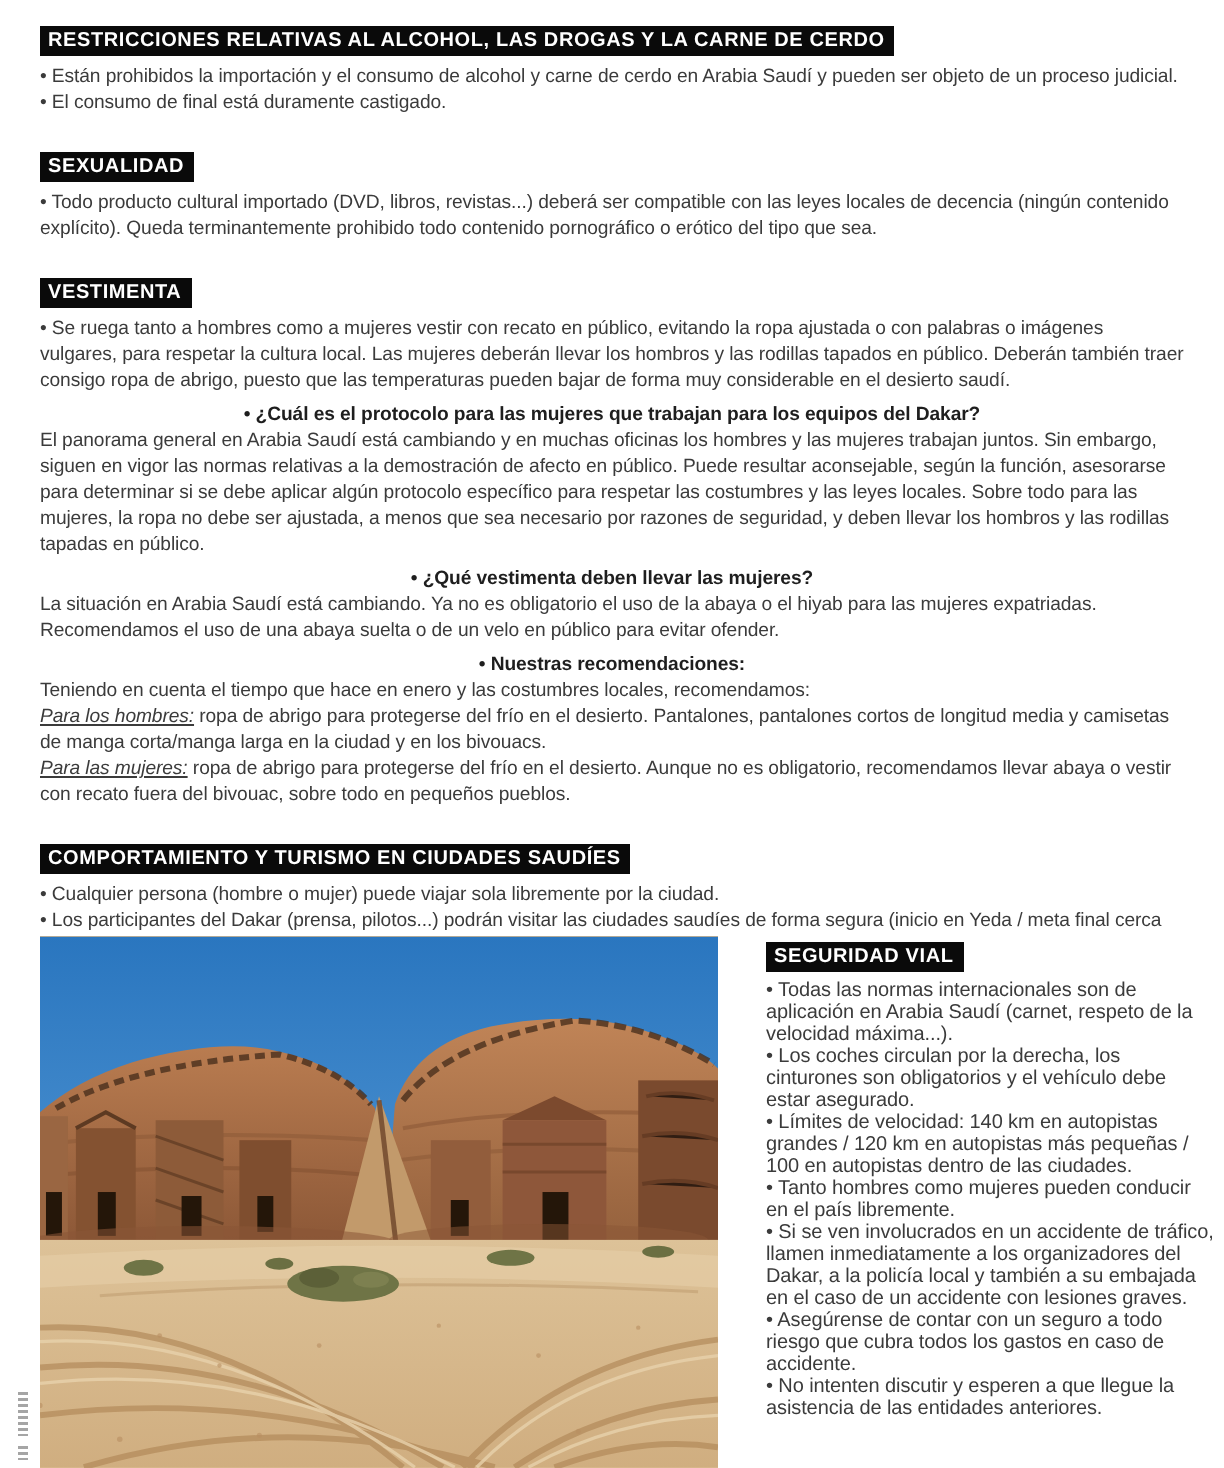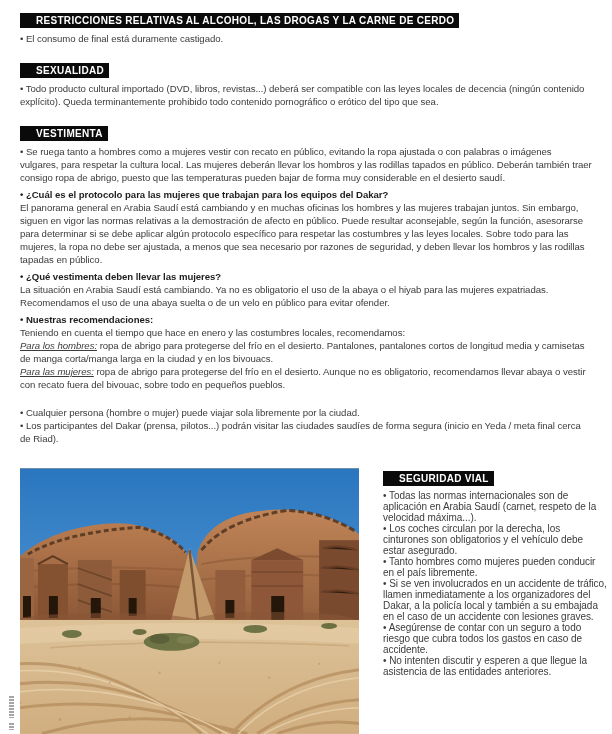--- a/index.html
+++ b/index.html
@@ -7,27 +7,27 @@
     width:612px;height:734px;background:#ffffff;overflow:hidden;
     font-family:"Liberation Sans", sans-serif;
     -webkit-font-smoothing:antialiased;
   }
   .page{position:relative;width:612px;height:734px;background:#fff;}
   .content{position:absolute;left:20px;top:10px;width:572px;}
   .section{margin-bottom:15px;}
   .section-title{
     display:inline-block;background:#0a0a0a;color:#ffffff;
     font-weight:700;font-size:10px;line-height:11px;
-    padding:2px 5px 2px 16px;letter-spacing:.3px;margin-bottom:4px;
+    padding:2px 5px 2px 4px;letter-spacing:.3px;margin-bottom:4px;
     text-transform:uppercase;
   }
   .item{
     font-size:9.6px;line-height:13px;color:#3b3b3b;letter-spacing:-0.05px;
   }
-  .item.bold{font-weight:700;color:#1e1e1e;margin-top:4px;}
+  .item.bold{font-weight:700;color:#1e1e1e;margin-top:4px;text-align:center;}
   .u{text-decoration:underline;font-style:italic;}
   
   .photo-wrap{
     position:absolute;left:20px;top:468px;width:339px;height:266px;
     overflow:hidden;background:#d8b88c;
   }
   .photo-wrap svg{display:block;}
   .photo-credit{
     position:absolute;left:9px;top:696px;width:5px;height:34px;
     background:
@@ -40,24 +40,24 @@
   .rightcol{position:absolute;left:383px;top:468px;width:224px;}
   .rightcol .section-title{margin-bottom:4px;}
   .rightcol .item{font-size:10px;line-height:11px;letter-spacing:-0.05px;}
 </style>
 </head>
 <body>
 
 <div class="page">
 
   <div class="content" id="sections">
-      <div class="section"><span class="section-title">RESTRICCIONES RELATIVAS AL ALCOHOL, LAS DROGAS Y LA CARNE DE CERDO</span><div class="item">• El consumo de final está duramente castigado.</div></div>
+      <div class="section"><span class="section-title">RESTRICCIONES RELATIVAS AL ALCOHOL, LAS DROGAS Y LA CARNE DE CERDO</span><div class="item">• Están prohibidos la importación y el consumo de alcohol y carne de cerdo en Arabia Saudí y pueden ser objeto de un proceso judicial.</div><div class="item">• El consumo de final está duramente castigado.</div></div>
       <div class="section"><span class="section-title">SEXUALIDAD</span><div class="item">• Todo producto cultural importado (DVD, libros, revistas...) deberá ser compatible con las leyes locales de decencia (ningún contenido explícito). Queda terminantemente prohibido todo contenido pornográfico o erótico del tipo que sea.</div></div>
       <div class="section"><span class="section-title">VESTIMENTA</span><div class="item">• Se ruega tanto a hombres como a mujeres vestir con recato en público, evitando la ropa ajustada o con palabras o imágenes vulgares, para respetar la cultura local. Las mujeres deberán llevar los hombros y las rodillas tapados en público. Deberán también traer consigo ropa de abrigo, puesto que las temperaturas pueden bajar de forma muy considerable en el desierto saudí.</div><div class="item bold">• ¿Cuál es el protocolo para las mujeres que trabajan para los equipos del Dakar?</div><div class="item">El panorama general en Arabia Saudí está cambiando y en muchas oficinas los hombres y las mujeres trabajan juntos. Sin embargo, siguen en vigor las normas relativas a la demostración de afecto en público. Puede resultar aconsejable, según la función, asesorarse para determinar si se debe aplicar algún protocolo específico para respetar las costumbres y las leyes locales. Sobre todo para las mujeres, la ropa no debe ser ajustada, a menos que sea necesario por razones de seguridad, y deben llevar los hombros y las rodillas tapadas en público.</div><div class="item bold">• ¿Qué vestimenta deben llevar las mujeres?</div><div class="item">La situación en Arabia Saudí está cambiando. Ya no es obligatorio el uso de la abaya o el hiyab para las mujeres expatriadas. Recomendamos el uso de una abaya suelta o de un velo en público para evitar ofender.</div><div class="item bold">• Nuestras recomendaciones:</div><div class="item">Teniendo en cuenta el tiempo que hace en enero y las costumbres locales, recomendamos:</div><div class="item"><span class="u">Para los hombres:</span><span> ropa de abrigo para protegerse del frío en el desierto. Pantalones, pantalones cortos de longitud media y camisetas de manga corta/manga larga en la ciudad y en los bivouacs.</span></div><div class="item"><span class="u">Para las mujeres:</span><span> ropa de abrigo para protegerse del frío en el desierto. Aunque no es obligatorio, recomendamos llevar abaya o vestir con recato fuera del bivouac, sobre todo en pequeños pueblos.</span></div></div>
-      <div class="section"><div class="item">• Cualquier persona (hombre o mujer) puede viajar sola libremente por la ciudad.</div><div class="item">• Los participantes del Dakar (prensa, pilotos...) podrán visitar las ciudades saudíes de forma segura (inicio en Yeda / meta final cerca de Riad).</div></div>
+      <div class="section"><span class="section-title">COMPORTAMIENTO Y TURISMO EN CIUDADES SAUDÍES</span><div class="item">• Cualquier persona (hombre o mujer) puede viajar sola libremente por la ciudad.</div><div class="item">• Los participantes del Dakar (prensa, pilotos...) podrán visitar las ciudades saudíes de forma segura (inicio en Yeda / meta final cerca de Riad).</div></div>
     </div>
 
   <div class="photo-wrap">
     <svg width="339" height="266" viewBox="0 0 340 266" xmlns="http://www.w3.org/2000/svg">
       <defs>
         <linearGradient id="sky" x1="0" y1="0" x2="0" y2="1">
           <stop offset="0" stop-color="#2a76bf"></stop>
           <stop offset="1" stop-color="#4f94d2"></stop>
         </linearGradient>
         <linearGradient id="rockL" x1="0" y1="0" x2="0" y2="1">
@@ -159,20 +159,21 @@
     </svg>
   </div>
 
   <div class="photo-credit"></div>
 
   <div class="rightcol">
     <span class="section-title">SEGURIDAD VIAL</span>
     <div id="road-safety-items">
         <div class="item">• Todas las normas internacionales son de aplicación en Arabia Saudí (carnet, respeto de la velocidad máxima...).</div>
         <div class="item">• Los coches circulan por la derecha, los cinturones son obligatorios y el vehículo debe estar asegurado.</div>
+        <div class="item">• Límites de velocidad: 140 km en autopistas grandes / 120 km en autopistas más pequeñas / 100 en autopistas dentro de las ciudades.</div>
         <div class="item">• Tanto hombres como mujeres pueden conducir en el país libremente.</div>
         <div class="item">• Si se ven involucrados en un accidente de tráfico, llamen inmediatamente a los organizadores del Dakar, a la policía local y también a su embajada en el caso de un accidente con lesiones graves.</div>
         <div class="item">• Asegúrense de contar con un seguro a todo riesgo que cubra todos los gastos en caso de accidente.</div>
         <div class="item">• No intenten discutir y esperen a que llegue la asistencia de las entidades anteriores.</div>
       </div>
   </div>
 
 </div>
 
 </body></html>

